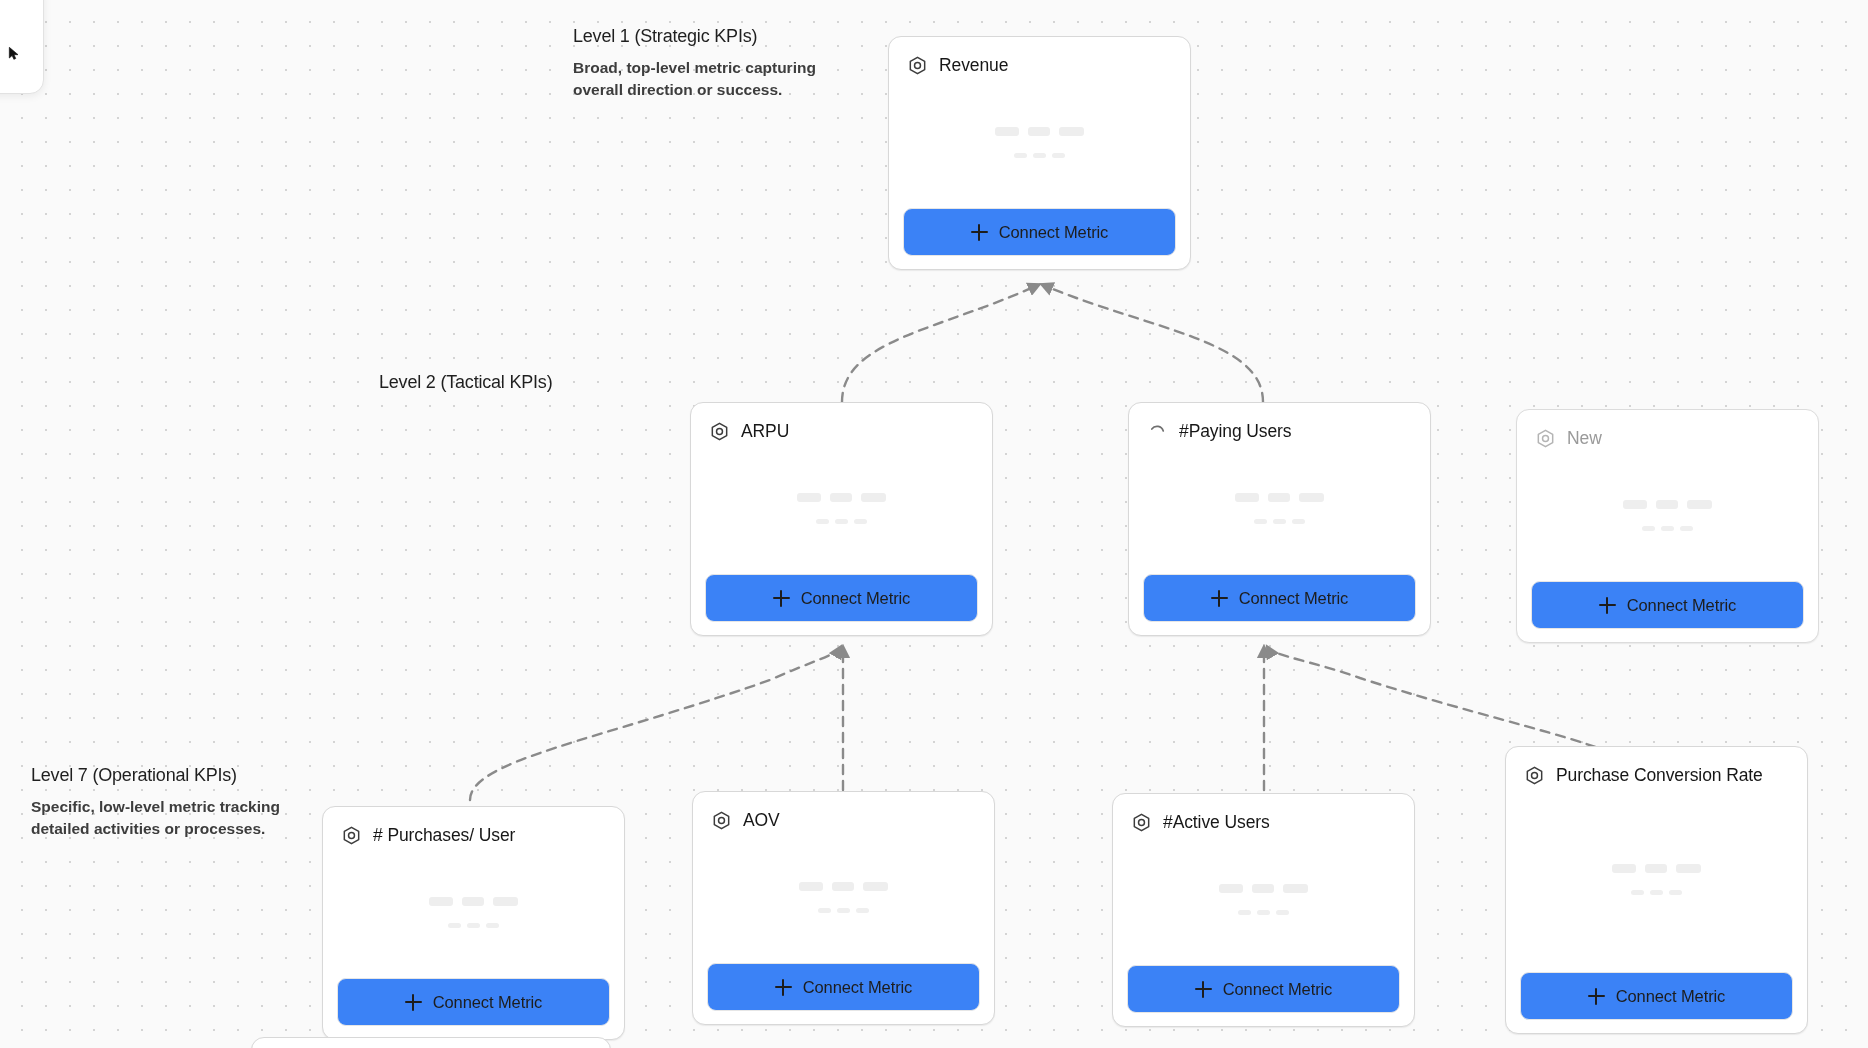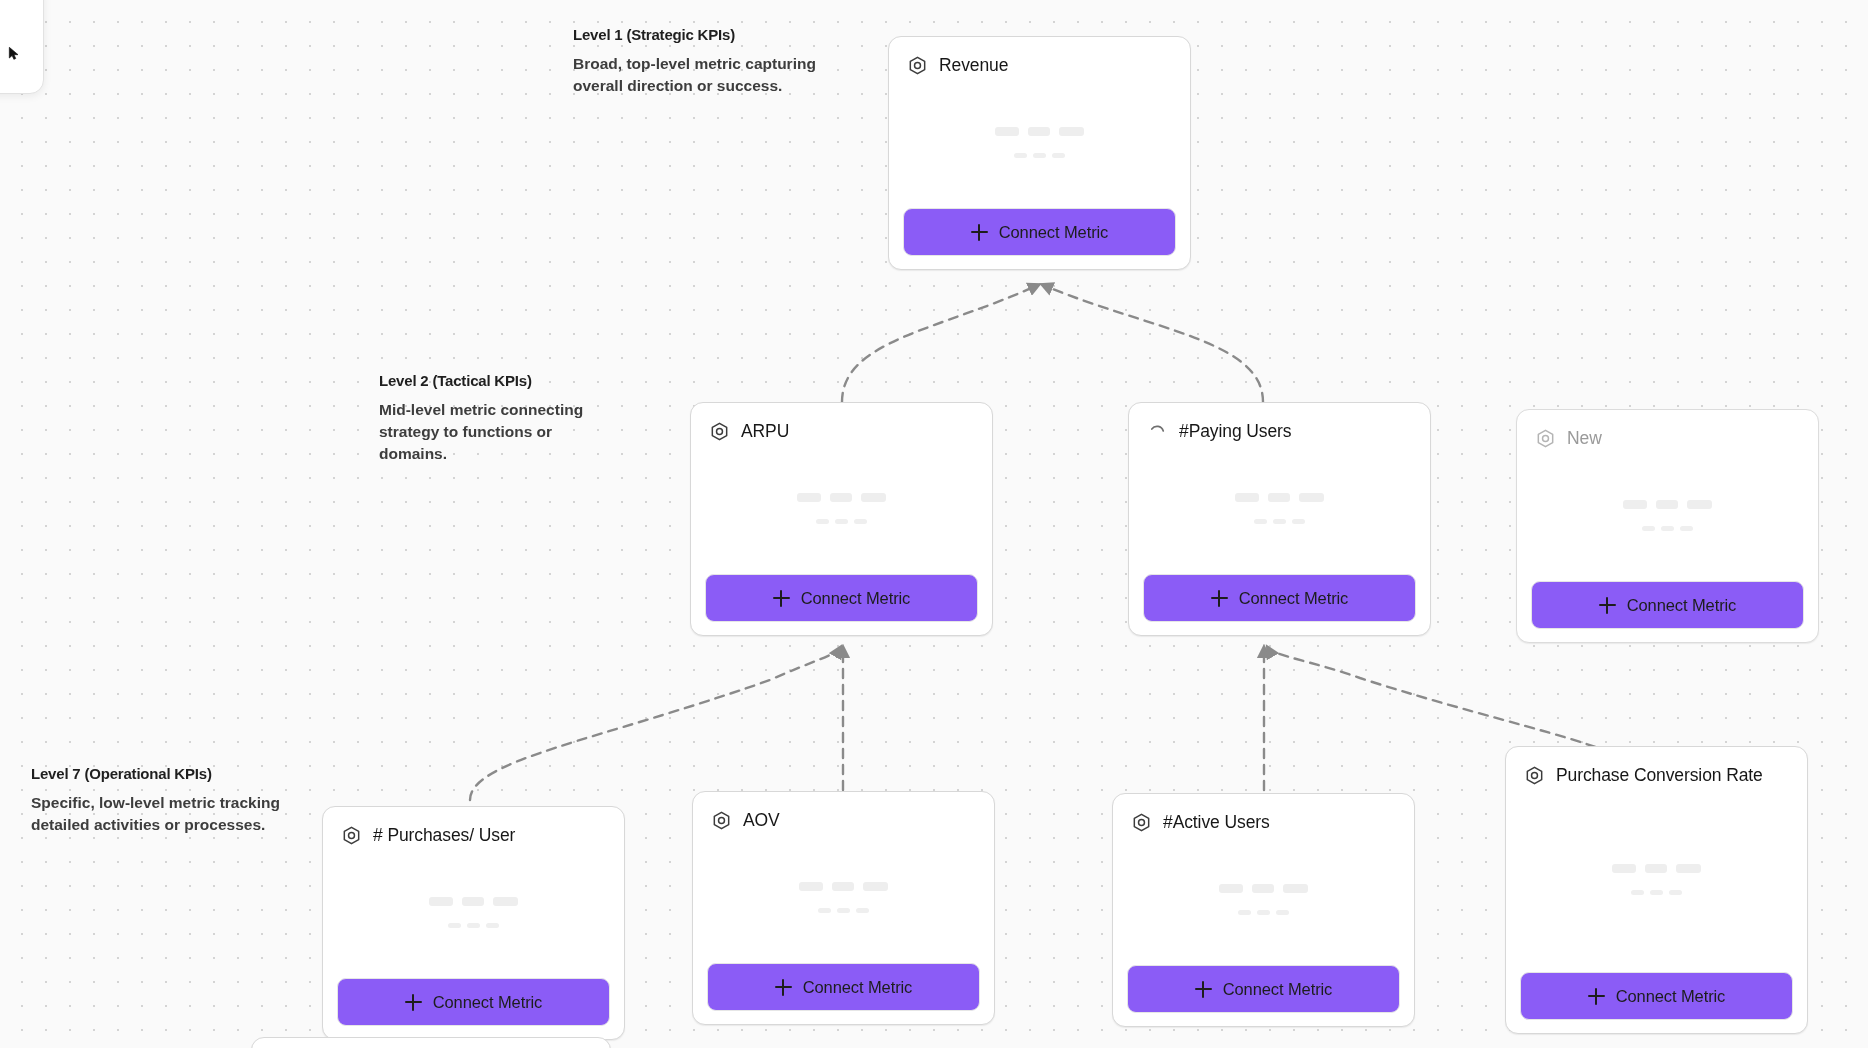--- a/index.html
+++ b/index.html
@@ -29,22 +29,22 @@
     inset: 0;
     width: 1868px;
     height: 1048px;
     pointer-events: none;
     z-index: 1;
   }
 
   
   .level-block { position: absolute; z-index: 2; }
   .level-title {
-    font-size: 15px;
-    font-weight: 700;
+    font-size: 18px;
+    font-weight: 400;
     color: #1f1f1f;
     letter-spacing: -0.2px;
     white-space: nowrap;
   }
   .level-desc {
     margin-top: 10px;
     font-size: 15.5px;
     line-height: 1.42;
     color: #3d3d3d;
     font-weight: 700;
@@ -102,21 +102,21 @@
   .skel.s { height: 5px; background: #efefef; }
   .skel.s.a { width: 13px; }
   .skel.s.b { width: 13px; }
   .skel.s.c { width: 13px; }
 
   
   .connect-btn {
     margin-top: auto;
     border: 1px solid #e6e6e6;
     border-radius: 9px;
-    background: #8b5cf6;
+    background: #3b82f6;
     height: 48px;
     display: flex;
     align-items: center;
     justify-content: center;
     gap: 11px;
     cursor: pointer;
     user-select: none;
   }
   .plus-icon {
     width: 17px; height: 17px;
@@ -183,21 +183,20 @@
     </g>
   </svg>
 
   <div class="level-block" style="left:573px; top:26px; width:250px;">
     <div class="level-title">Level 1 (Strategic KPIs)</div>
     <div class="level-desc">Broad, top-level metric capturing overall direction or success.</div>
   </div>
 
   <div class="level-block" style="left:379px; top:372px; width:245px;">
     <div class="level-title">Level 2 (Tactical KPIs)</div>
-    <div class="level-desc">Mid-level metric connecting strategy to functions or domains.</div>
   </div>
 
   <div class="level-block" style="left:31px; top:765px; width:260px;">
     <div class="level-title">Level 7 (Operational KPIs)</div>
     <div class="level-desc">Specific, low-level metric tracking detailed activities or processes.</div>
   </div>
 
   <div class="card" style="left:888px; top:36px; width:303px; height:234px;">
     <div class="card-head">
       <svg class="hex-icon" viewBox="0 0 24 24" fill="none" stroke="currentColor" stroke-width="1.7" stroke-linejoin="round">

